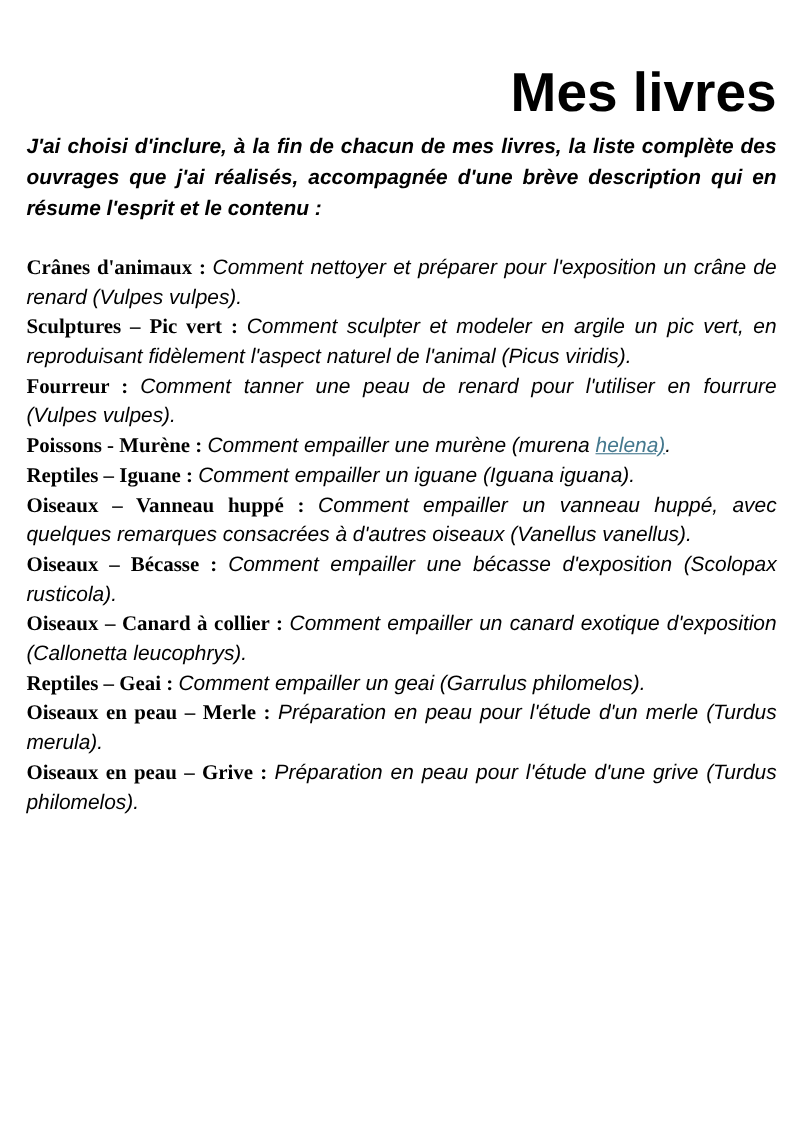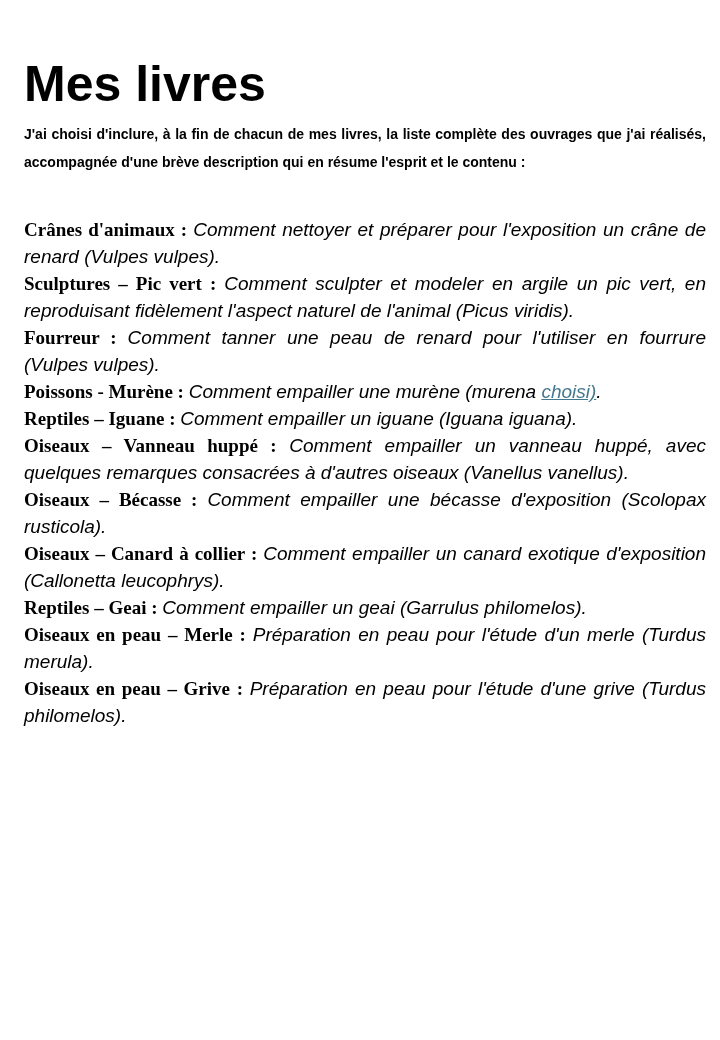--- a/index.html
+++ b/index.html
@@ -14,32 +14,33 @@
   }
   .page {
     box-sizing: border-box;
     width: 720px;
     height: 1040px;
     padding: 0 14px 0 24px;
   }
   .doc-title {
     margin: 0;
     padding-top: 56px;
-    text-align: left;
+    text-align: right;
     font-size: 50px;
     line-height: 56px;
     font-weight: bold;
     letter-spacing: 0;
   }
   .intro {
-    margin: 8px 0 40px 0;
-    font-size: 14px;
+    margin: 8px 0 26px 0;
+    font-size: 19px;
     line-height: 28px;
     font-weight: bold;
     text-align: justify;
+    font-style: italic;
   }
   .entries {
     font-size: 19px;
     line-height: 27px;
   }
   .entry {
     margin: 0;
     text-align: justify;
   }
   .entry .label {
@@ -61,21 +62,21 @@
 
 <div class="page">
   <h1 class="doc-title">Mes livres</h1>
 
   <p class="intro">J'ai choisi d'inclure, à la fin de chacun de mes livres, la liste complète des ouvrages que j'ai réalisés, accompagnée d'une brève description qui en résume l'esprit et le contenu :</p>
 
   <div class="entries">
       <p class="entry"><span class="label">Crânes d'animaux : </span><span class="desc">Comment nettoyer et préparer pour l'exposition un crâne de renard (Vulpes vulpes).</span></p>
       <p class="entry"><span class="label">Sculptures – Pic vert : </span><span class="desc">Comment sculpter et modeler en argile un pic vert, en reproduisant fidèlement l'aspect naturel de l'animal (Picus viridis).</span></p>
       <p class="entry"><span class="label">Fourreur : </span><span class="desc">Comment tanner une peau de renard pour l'utiliser en fourrure (Vulpes vulpes).</span></p>
-      <p class="entry"><span class="label">Poissons - Murène : </span><span class="desc">Comment empailler une murène (murena </span><a class="species-link" href="#" style="color: rgb(68, 120, 142);">choisi)</a><span class="desc">.</span></p>
+      <p class="entry"><span class="label">Poissons - Murène : </span><span class="desc">Comment empailler une murène (murena </span><a class="species-link" href="#" style="color: rgb(68, 120, 142);">helena)</a><span class="desc">.</span></p>
       <p class="entry"><span class="label">Reptiles – Iguane : </span><span class="desc">Comment empailler un iguane (Iguana iguana).</span></p>
       <p class="entry"><span class="label">Oiseaux – Vanneau huppé : </span><span class="desc">Comment empailler un vanneau huppé, avec quelques remarques consacrées à d'autres oiseaux (Vanellus vanellus).</span></p>
       <p class="entry"><span class="label">Oiseaux – Bécasse : </span><span class="desc">Comment empailler une bécasse d'exposition (Scolopax rusticola).</span></p>
       <p class="entry"><span class="label">Oiseaux – Canard à collier : </span><span class="desc">Comment empailler un canard exotique d'exposition (Callonetta leucophrys).</span></p>
       <p class="entry"><span class="label">Reptiles – Geai : </span><span class="desc">Comment empailler un geai (Garrulus philomelos).</span></p>
       <p class="entry"><span class="label">Oiseaux en peau – Merle : </span><span class="desc">Préparation en peau pour l'étude d'un merle (Turdus merula).</span></p>
       <p class="entry"><span class="label">Oiseaux en peau – Grive : </span><span class="desc">Préparation en peau pour l'étude d'une grive (Turdus philomelos).</span></p>
     </div>
 </div>
 

